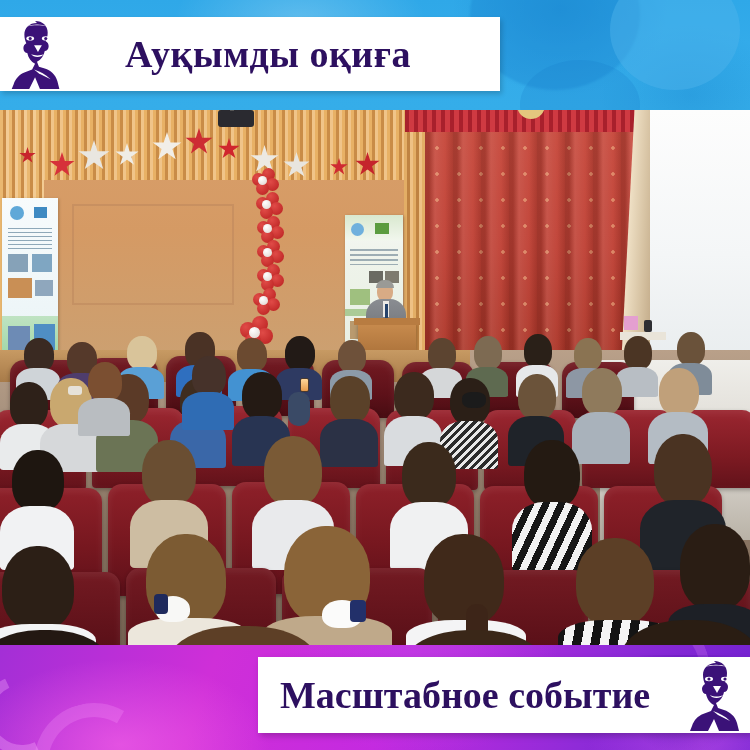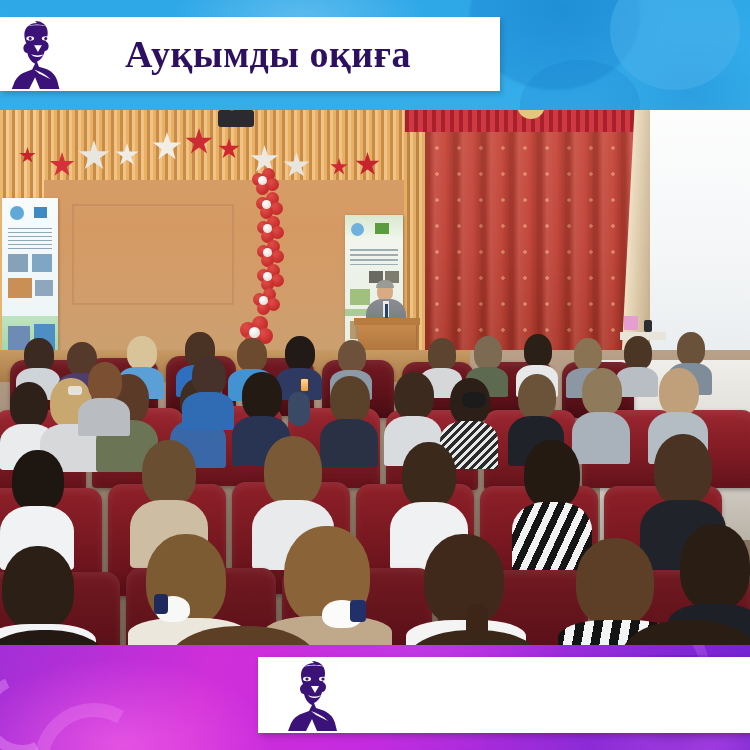--- a/index.html
+++ b/index.html
@@ -620,20 +620,21 @@
   </div>
 
   <div class="bottom-band">
     <div class="swirl s1"></div>
     <div class="swirl s2"></div>
     <div class="swirl s3"></div>
     <div class="darkblob"></div>
   </div>
 
   <div class="bottom-label">
+    <div class="headline">Масштабное событие</div>
     <svg class="abai" viewBox="0 0 66 72">
       <g fill="#3b1278">
         <path d="M33 4c-8 0-13 5-13 12 0 4 1 7 2 9-2 1-3 3-3 5 0 3 2 5 4 5 1 5 4 9 8 11l-3 6-8 3c-5 2-9 6-11 12l-2 5h18l6-12 5 12h20l-2-8c-2-7-7-11-13-13l-6-2-2-5c4-2 7-6 8-11 2 0 4-2 4-5 0-2-1-4-3-5 1-2 2-5 2-9 0-7-5-12-13-12z"></path>
       </g>
       <g fill="#ffffff">
         <ellipse cx="26" cy="20" rx="4" ry="2.2"></ellipse>
         <ellipse cx="42" cy="20" rx="4" ry="2.2"></ellipse>
         <path d="M30 27h8l-4 7z"></path>
         <path d="M27 36c4 2 9 2 13 0-2 4-11 4-13 0z"></path>
         <path d="M22 8c6-3 16-3 22 0-7-2-15-2-22 0z"></path>

